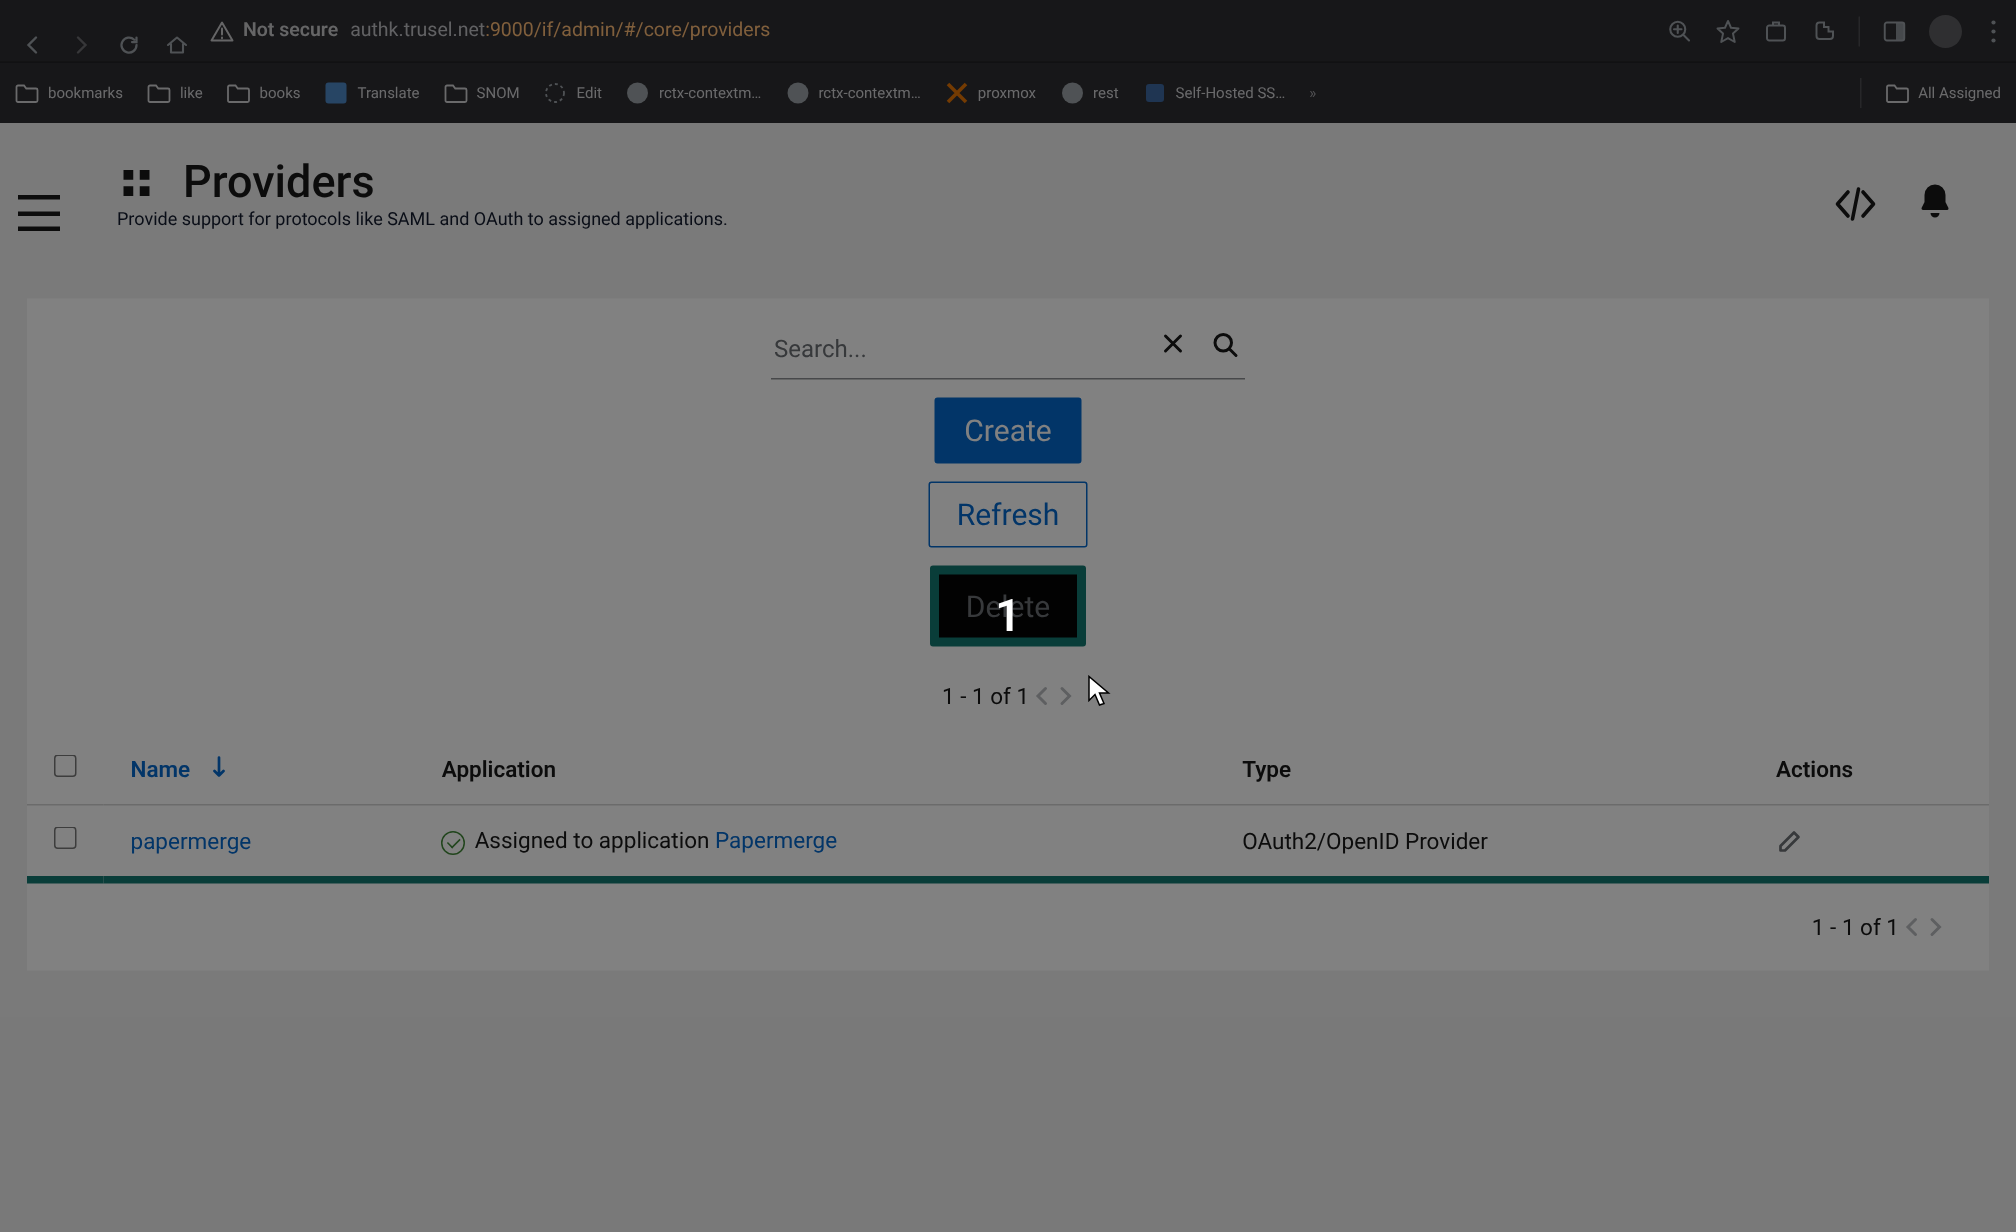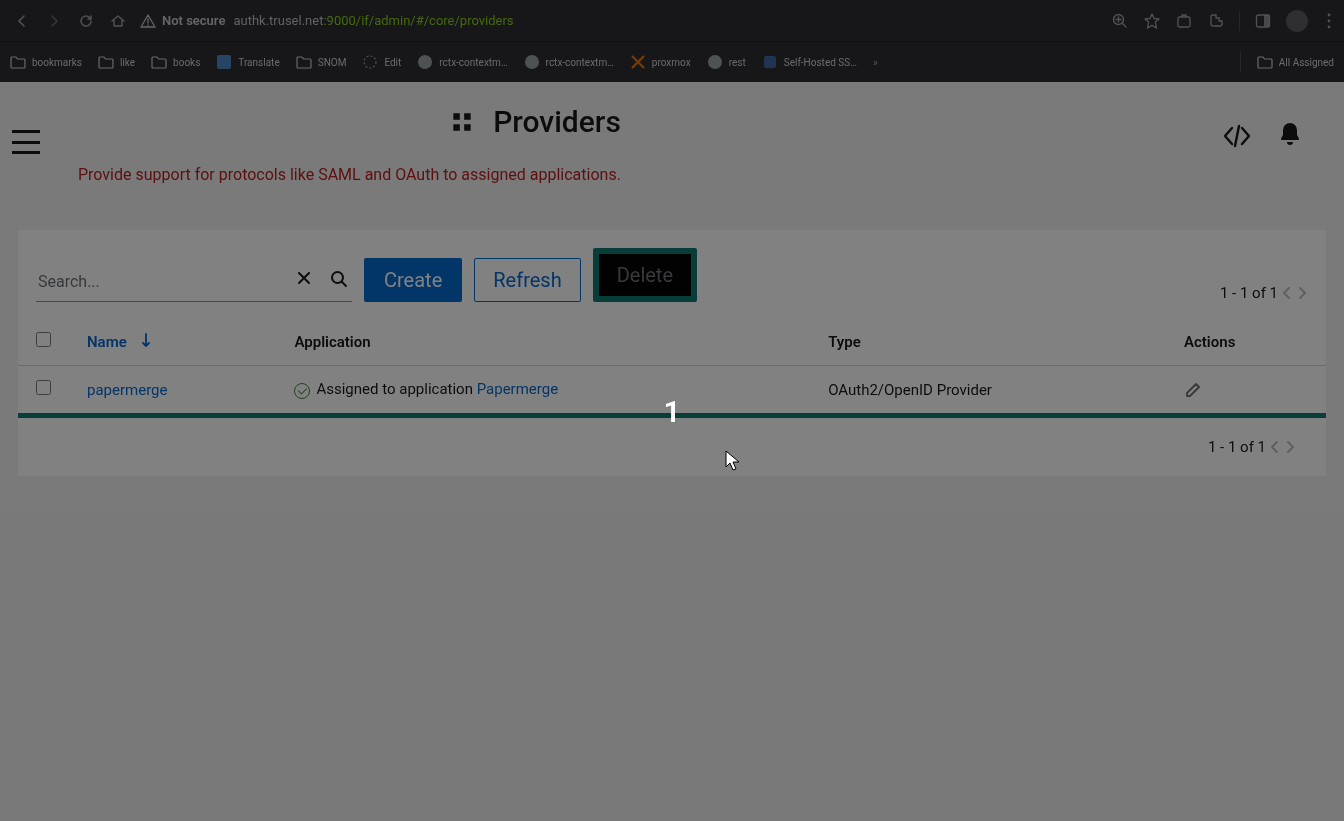--- a/index.html
+++ b/index.html
@@ -1,50 +1,50 @@
 <!DOCTYPE html>
 <html><head>
 <meta charset="utf-8">
 <style>
 * { margin:0; padding:0; box-sizing:border-box; font-family:-apple-system,BlinkMacSystemFont,"Segoe UI",Roboto,sans-serif; }
 body { width:1344px; height:821px; background:#1b1b1d; overflow:hidden; position:relative; }
 
 
-.chrome-top { height:41px; background:#2a2a2e; display:flex; align-items:center; padding:16px 8px; gap:4px; color:#c7c7c9; font-size:13px; }
+.chrome-top { height:41px; background:#2a2a2e; display:flex; padding:16px 8px; gap:4px; color:#c7c7c9; font-size:13px; }
 .chrome-top .nav-btn { width:28px; height:28px; display:flex; align-items:center; justify-content:center; color:#9aa0a6; }
 .chrome-top .addr { flex:0 0 auto; display:flex; align-items:center; gap:8px; margin-left:4px;}
 .chrome-top .not-secure { display:flex; align-items:center; gap:6px; color:#c7c7c9; font-weight:600;}
 .chrome-top .url { color:#bfbfc3; }
-.chrome-top .url .dim { color:#84cc16; }
+.chrome-top .url .dim { color:#fdba74; }
 .chrome-top .spacer { flex:1; }
 .chrome-top .right-icons { display:flex; align-items:center; gap:14px; color:#9aa0a6;}
 .chrome-top .right-icons .avatar { width:22px; height:22px; border-radius:50%; background:#5a5a5e; }
 .chrome-top .divider { width:1px; height:20px; background:#4a4a4e; }
 
 .bookmarks { height:41px; background:#2a2a2e; border-top:1px solid #1f1f22; display:flex; align-items:center; padding:0 10px; gap:16px; color:#d0d0d3; font-size:10px; }
 .bookmarks .bm { display:flex; align-items:center; gap:6px; white-space:nowrap; }
 .bookmarks .bm .folder-ic { width:16px; height:14px; }
 .bookmarks .spacer { flex:1; }
 .bookmarks .chev { color:#a0a0a4; }
 .bookmarks .divider { width:1px; height:20px; background:#4a4a4e; }
 
 
 .page { position:absolute; top:82px; left:0; right:0; bottom:0; background:#f0f0f0; color:#151515; }
 .page-header { display:flex; align-items:flex-start; padding:22px 30px 20px 78px; position:relative; }
 .hamburger { position:absolute; left:12px; top:48px; width:28px; height:24px; display:flex; flex-direction:column; justify-content:space-between; }
 .hamburger span { height:3px; background:#151515; }
-.title-row { display:flex; align-items:center; gap:18px;justify-content:flex-end; }
+.title-row { display:flex; align-items:center; gap:18px; }
 .title-row h1 { font-size:30px; font-weight:500; color:#151515; }
-.subtitle { margin-top:26px; font-size:16px; color:#b91c1c; }
+.subtitle { margin-top:0; font-size:12px; color:#0f172a; }
 .header-right { margin-left:auto; display:flex; align-items:center; gap:28px; padding-top:18px; padding-right:8px;}
 .header-right .ic { width:28px; height:28px; color:#151515; }
 
 .card { margin:26px 18px 0 18px; background:#fff; }
 
-.toolbar { display:flex; align-items:flex-end; padding:18px 18px 18px 18px; gap:12px; }
+.toolbar { display:flex; align-items:center; padding:18px 18px 18px 18px; gap:12px;flex-direction:column; }
 .search-wrap { position:relative; width:316px; }
 .search-wrap input { width:100%; border:none; border-bottom:1px solid #8a8d90; background:transparent; font-size:16px; padding:6px 60px 10px 2px; outline:none; }
 .search-wrap input::placeholder { color:#6a6e73; }
 .search-wrap .clear-ic, .search-wrap .search-ic { position:absolute; top:4px; color:#151515; }
 .search-wrap .clear-ic { right:40px; }
 .search-wrap .search-ic { right:4px; }
 
 .btn { font-size:20px; padding:8px 18px; border-radius:2px; cursor:pointer; }
 .btn-primary { background:#0066cc; color:#fff; border:2px solid #0066cc; }
 .btn-secondary { background:transparent; color:#0066cc; border:1px solid #0066cc; padding:9px 18px; }

